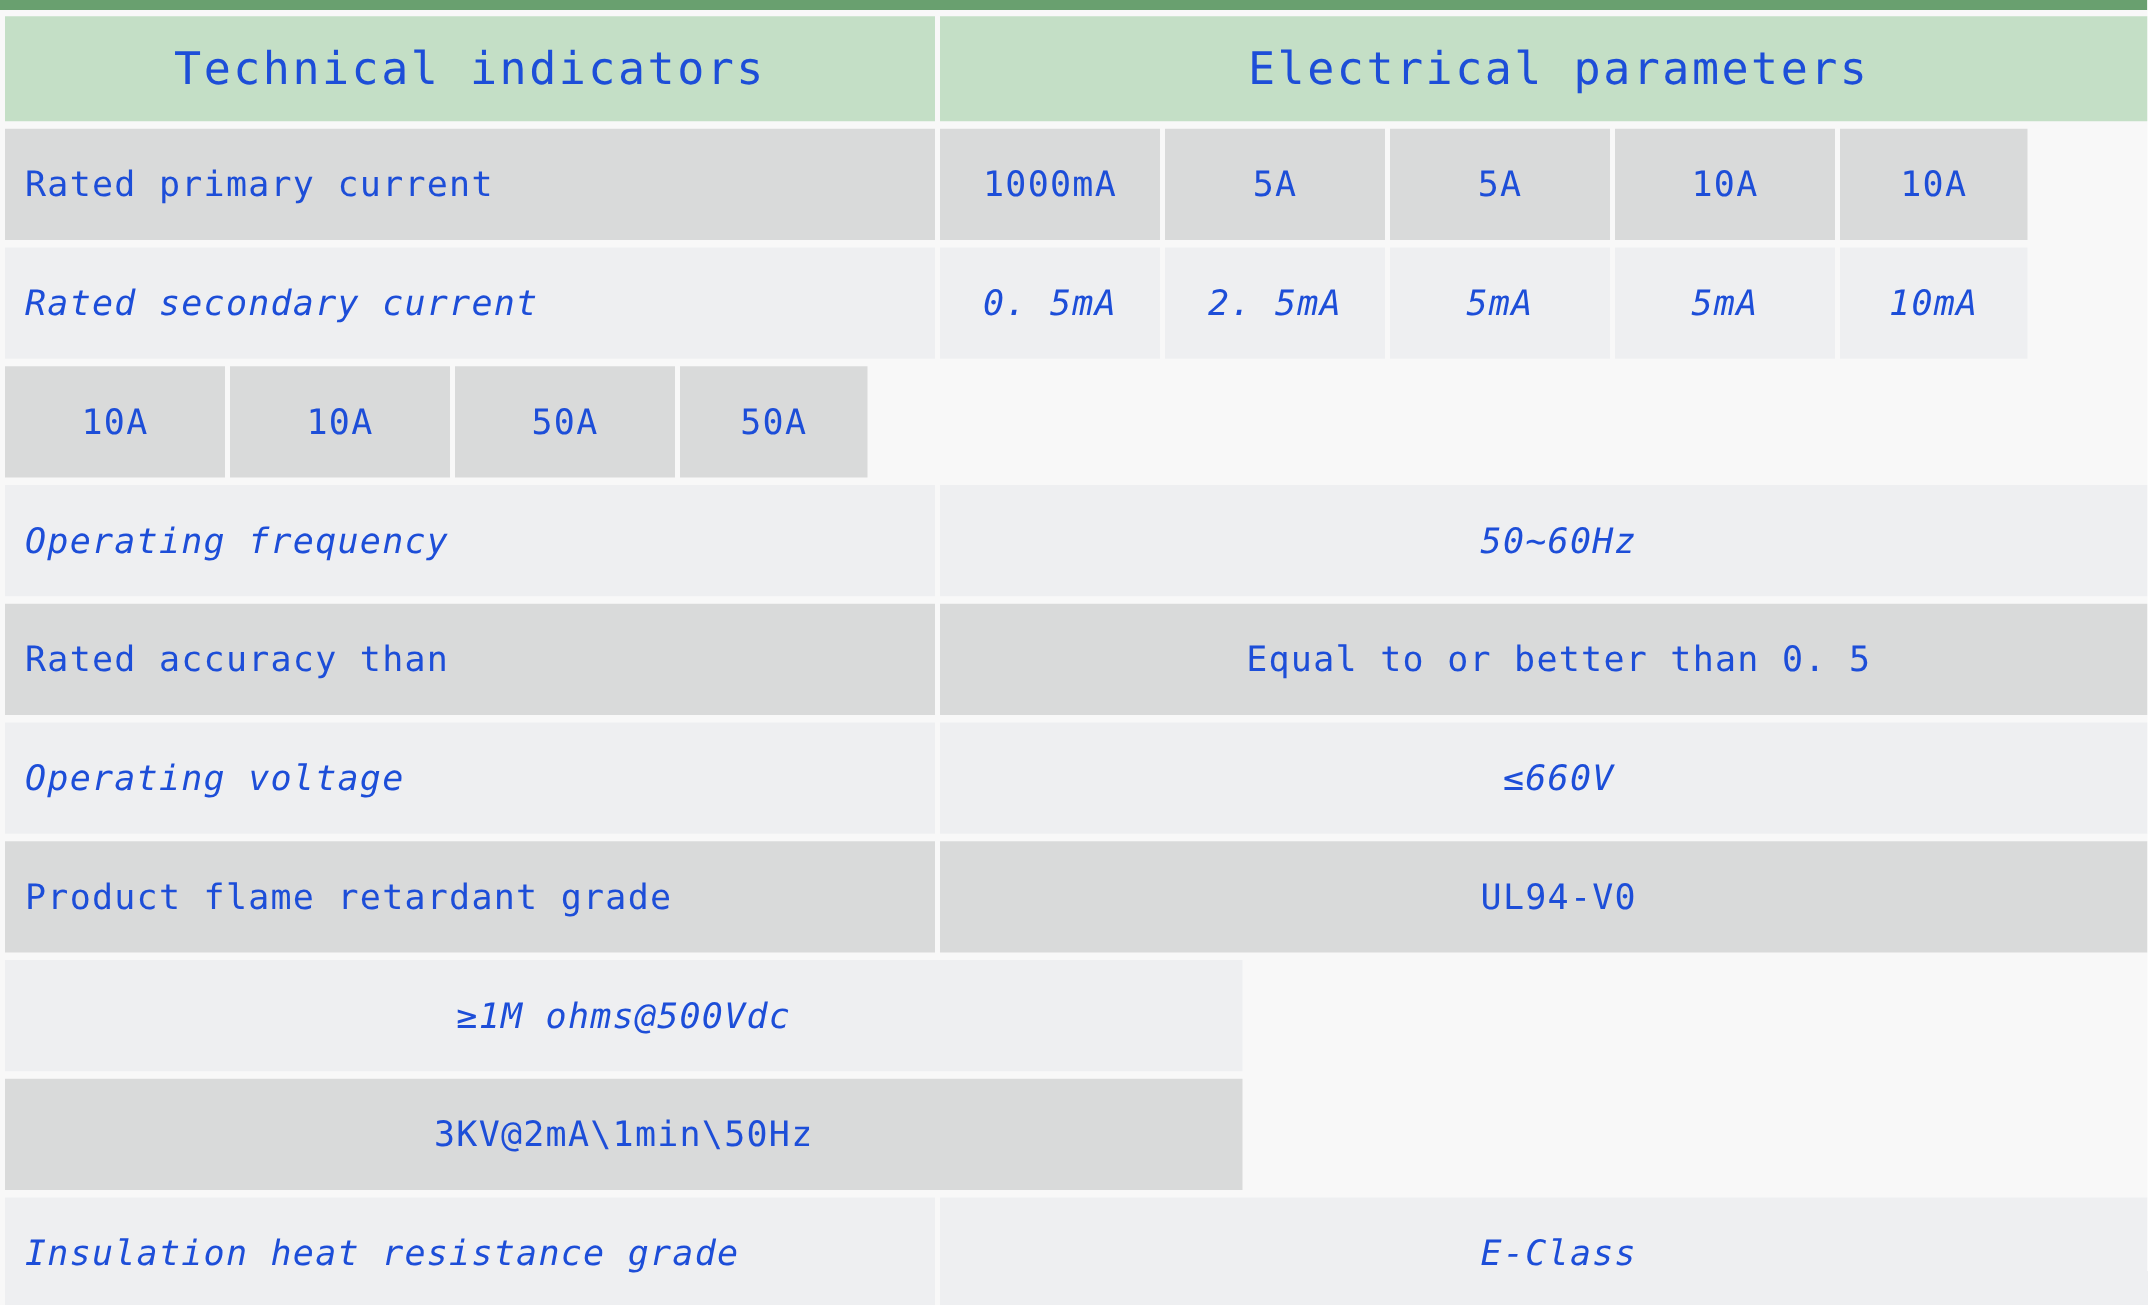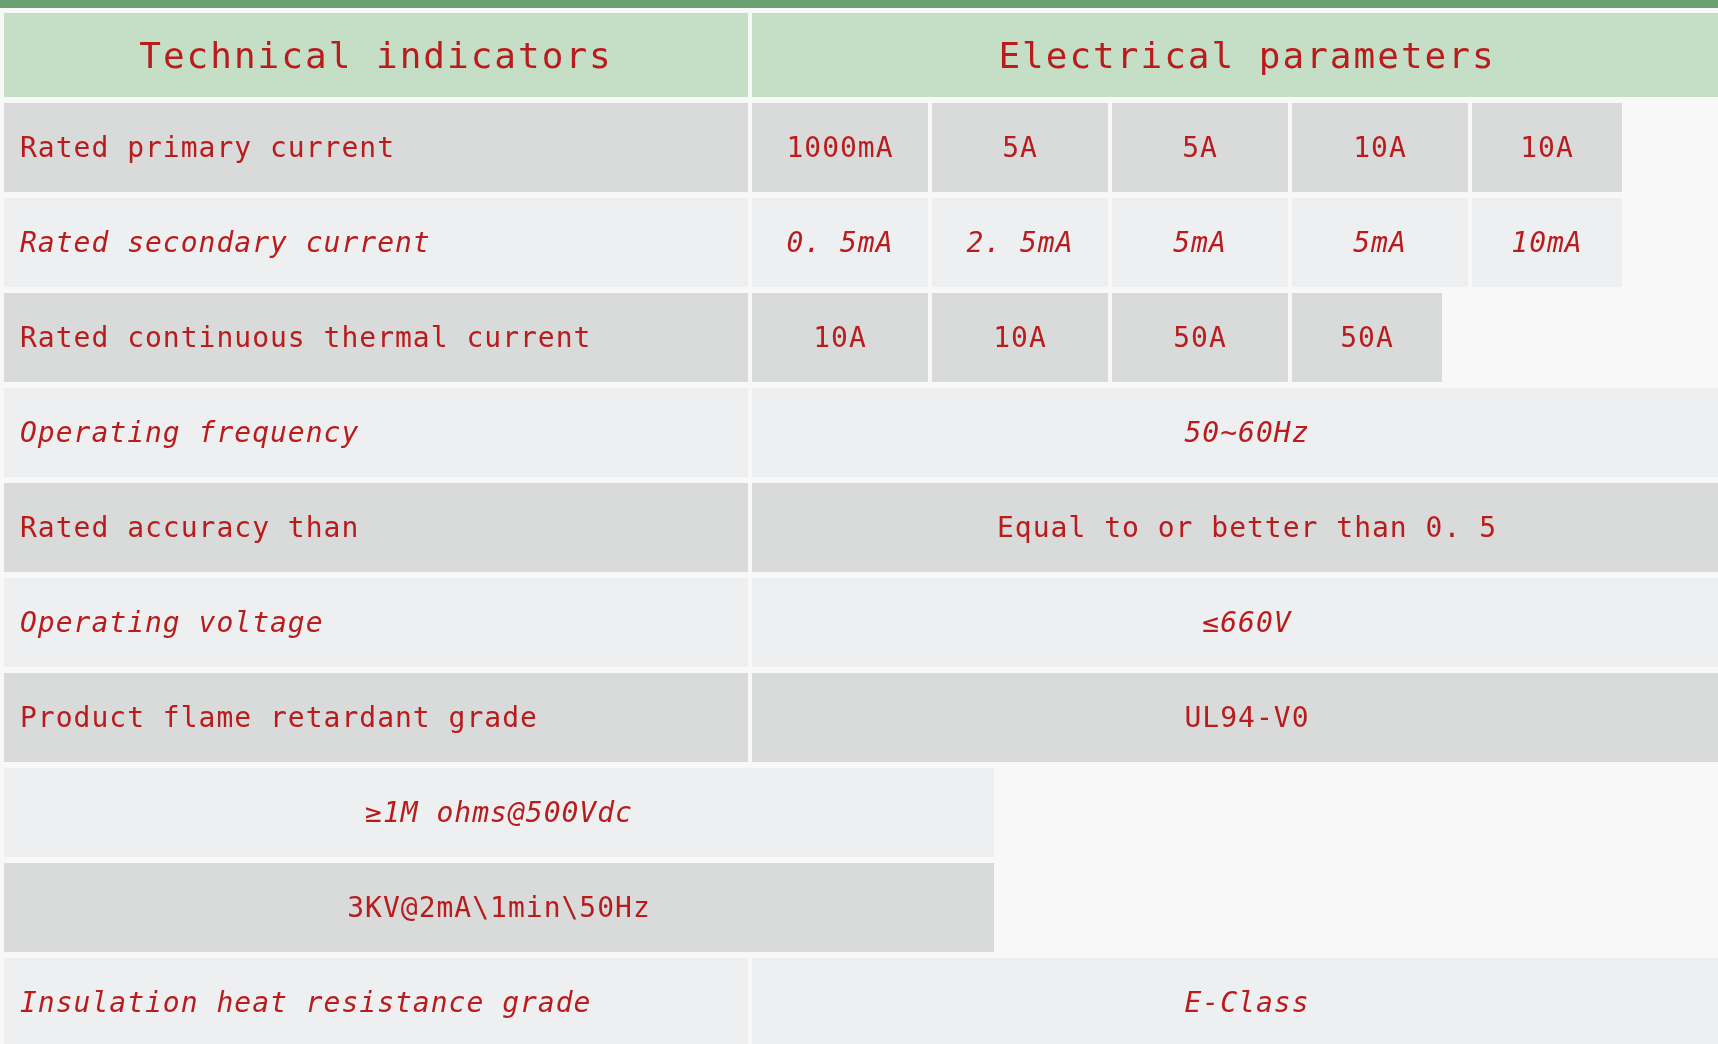--- a/index.html
+++ b/index.html
@@ -7,21 +7,21 @@
     padding: 0;
     background: #ffffff;
   }
   .viewport {
     position: relative;
     width: 1718px;
     height: 1044px;
     overflow: hidden;
     background: #f8f8f8;
     font-family: "DejaVu Sans Mono", "Liberation Mono", monospace;
-    color: #b91c1c;
+    color: #1d4ed8;
   }
   .top-accent {
     width: 1718px;
     height: 8px;
     background: #69a06f;
   }
   .spec-table {
     display: flex;
     flex-direction: column;
     gap: 6px;
@@ -91,21 +91,20 @@
     <div class="row shade-light">
       <div class="cell label-cell">Rated secondary current</div>
       <div class="cell value-cell">0. 5mA</div>
       <div class="cell value-cell">2. 5mA</div>
       <div class="cell value-cell">5mA</div>
       <div class="cell value-cell">5mA</div>
       <div class="cell value-cell last">10mA</div>
     </div>
 
     <div class="row shade-dark">
-      <div class="cell label-cell">Rated continuous thermal current</div>
       <div class="cell value-cell">10A</div>
       <div class="cell value-cell">10A</div>
       <div class="cell value-cell">50A</div>
       <div class="cell value-cell last">50A</div>
     </div>
 
     <div class="row shade-light">
       <div class="cell label-cell">Operating frequency</div>
       <div class="cell merged-cell">50~60Hz</div>
     </div>

